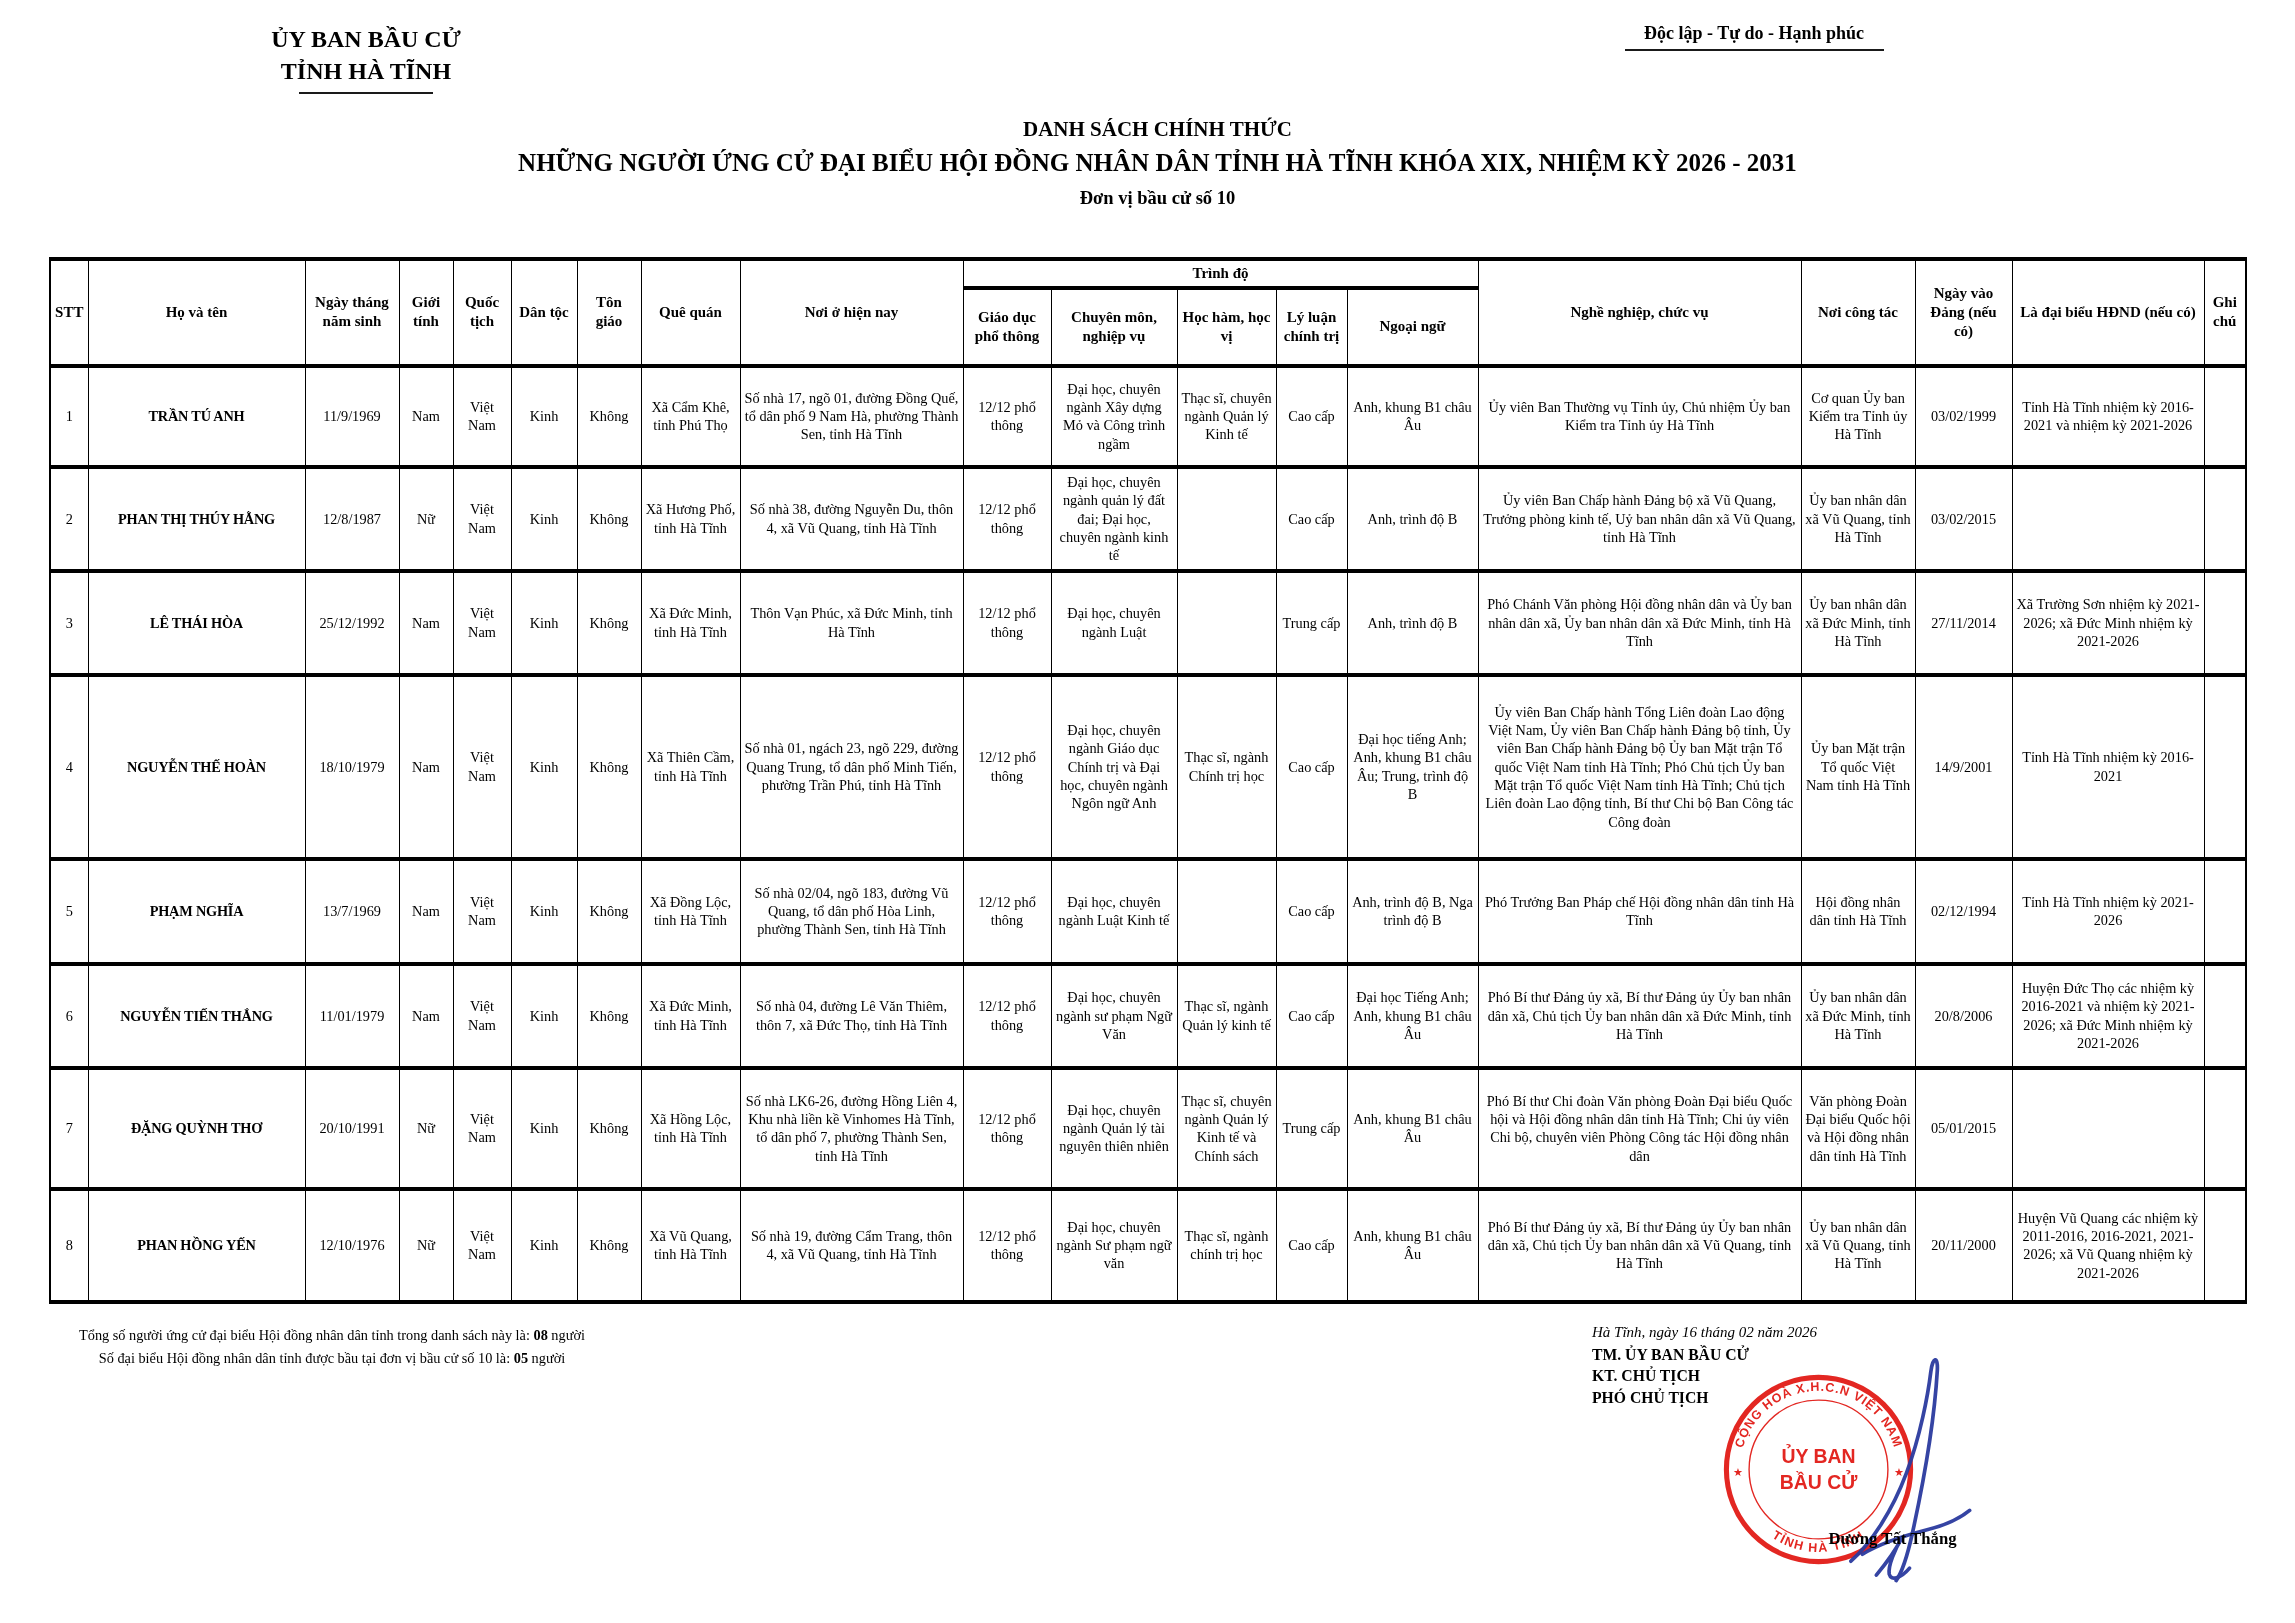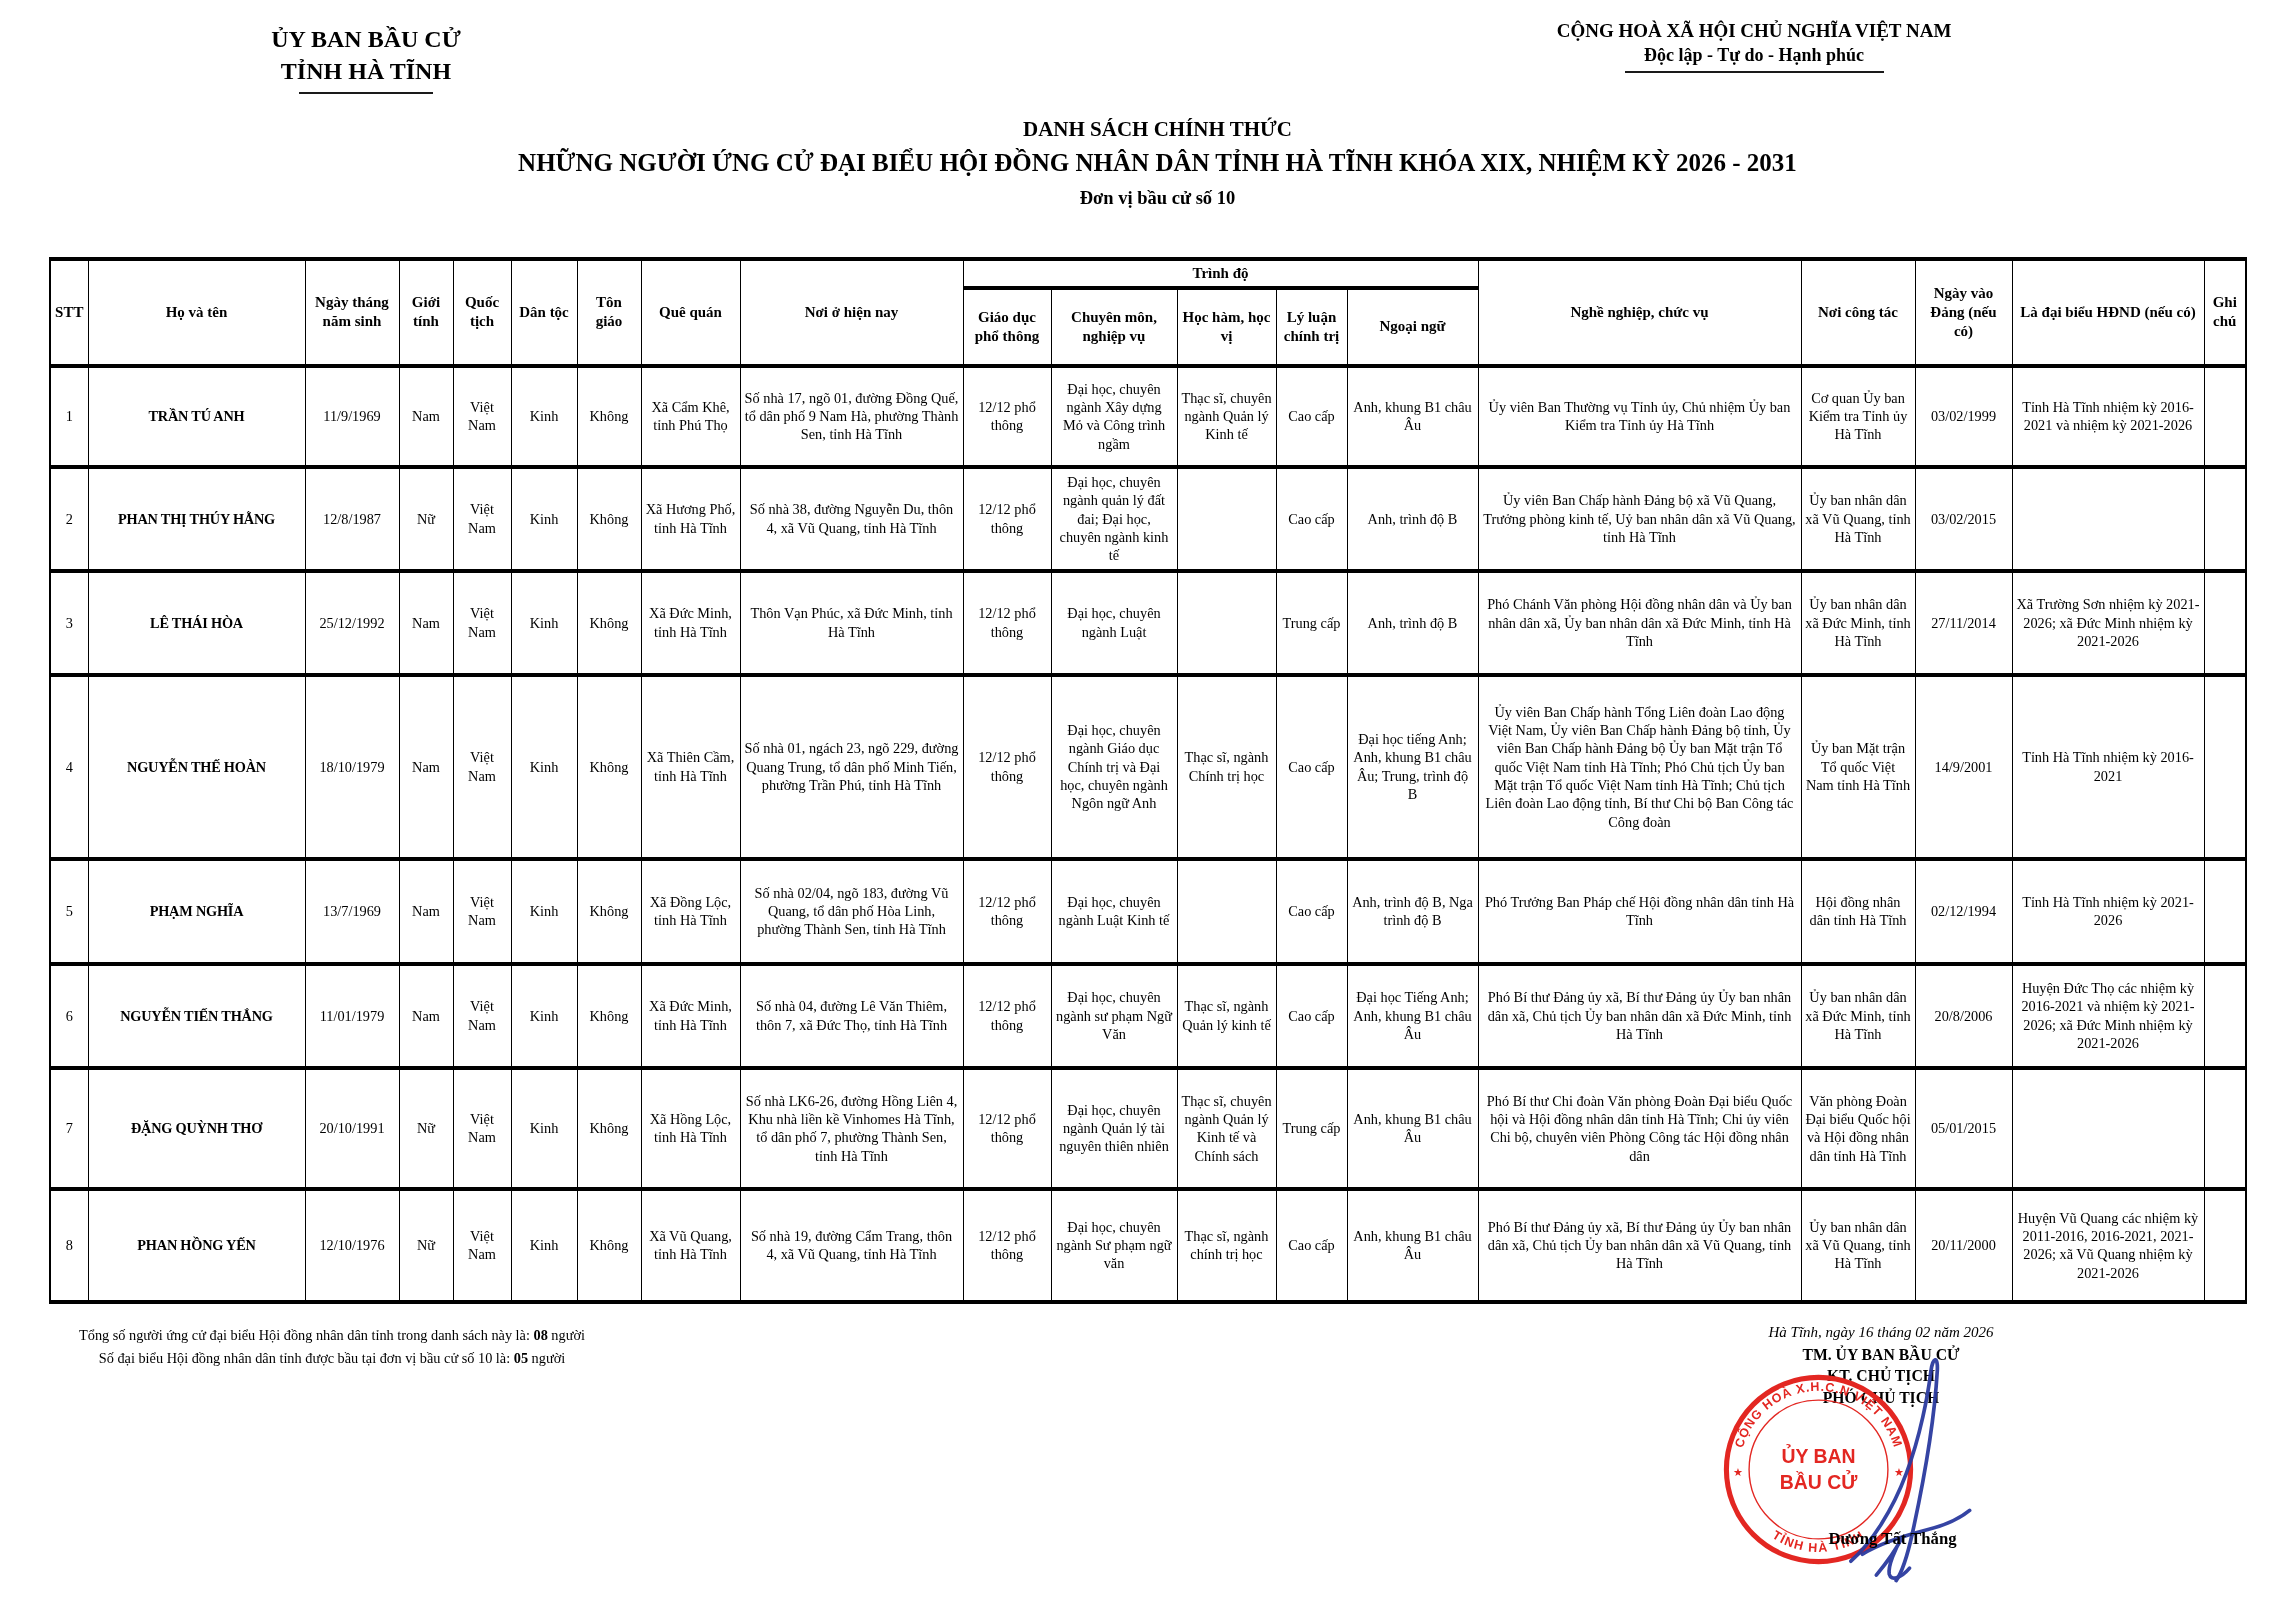--- a/index.html
+++ b/index.html
@@ -37,38 +37,37 @@
   tbody tr:nth-child(5){height:105px;}
   tbody tr:nth-child(6){height:104px;}
   tbody tr:nth-child(7){height:121px;}
   tbody tr:nth-child(8){height:113px;}
   td.col-name{text-align:left;font-weight:bold;font-size:15.3px;padding-left:1.9px;letter-spacing:-0.2px;}
   td.col-stt{font-size:15.3px;}
   
   .notes{left:79px;top:1324px;font-size:14.3px;line-height:1.6;text-align:center;}
   .notes b{font-size:14.3px;}
   
-  .sig-block{left:1592px;top:1324px;width:578px;text-align:center;}
+  .sig-block{left:1592px;top:1324px;width:578px;}
   .sig-date{font-style:italic;font-size:15px;margin-bottom:4.6px;}
   .sig-l{font-weight:bold;font-size:15.7px;margin-top:3.7px;}
   .signer{left:1638px;top:1529px;width:509px;text-align:center;font-weight:bold;font-size:16.7px;}
   .stamp-wrap{left:1719px;top:1370px;width:199px;height:199px;}
   .sign-wrap{left:1807px;top:1344px;width:231px;height:245px;}
 </style>
 </head>
 <body>
 
 <div class="abs org-left">
   <div>ỦY BAN BẦU CỬ</div>
   <div>TỈNH HÀ TĨNH</div>
   <div class="rule rule-left"></div>
 </div>
 
 <div class="abs org-right">
-  <div class="l1">CỘNG HOÀ XÃ HỘI CHỦ NGHĨA VIỆT NAM</div>
   <div class="l2">Độc lập - Tự do - Hạnh phúc</div>
   <div class="rule rule-right"></div>
 </div>
 
 <div class="abs title-block">
   <div class="t1">DANH SÁCH CHÍNH THỨC</div>
   <div class="t2">NHỮNG NGƯỜI ỨNG CỬ ĐẠI BIỂU HỘI ĐỒNG NHÂN DÂN TỈNH HÀ TĨNH KHÓA XIX, NHIỆM KỲ 2026 - 2031</div>
   <div class="t3">Đơn vị bầu cử số 10</div>
 </div>
 

